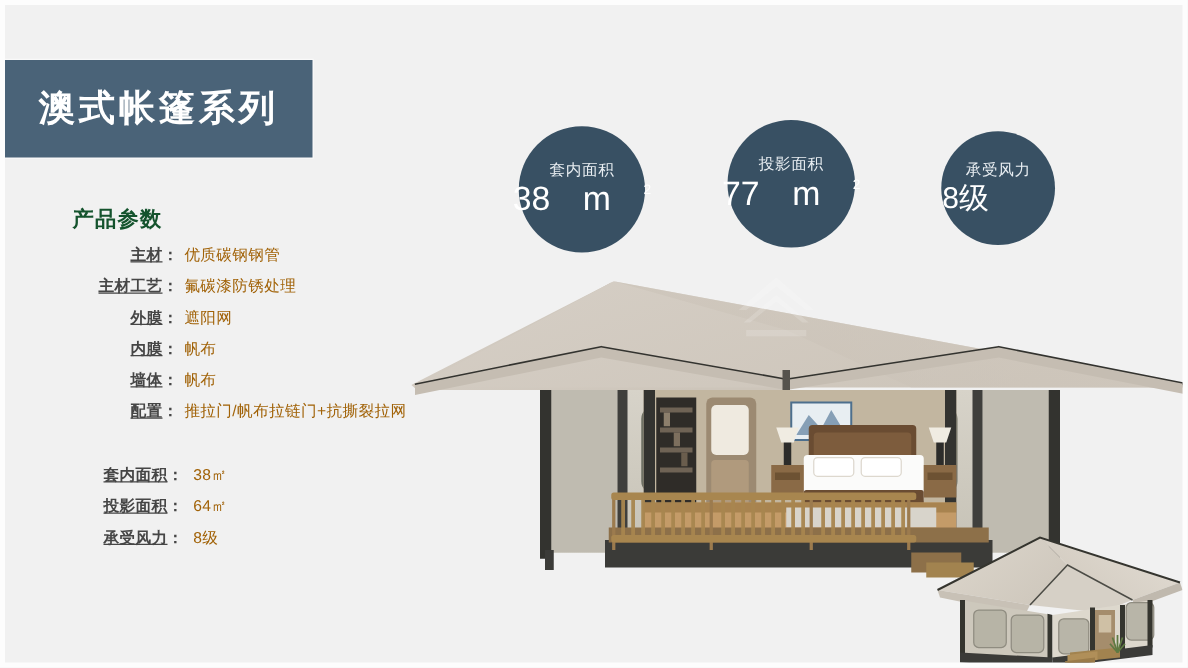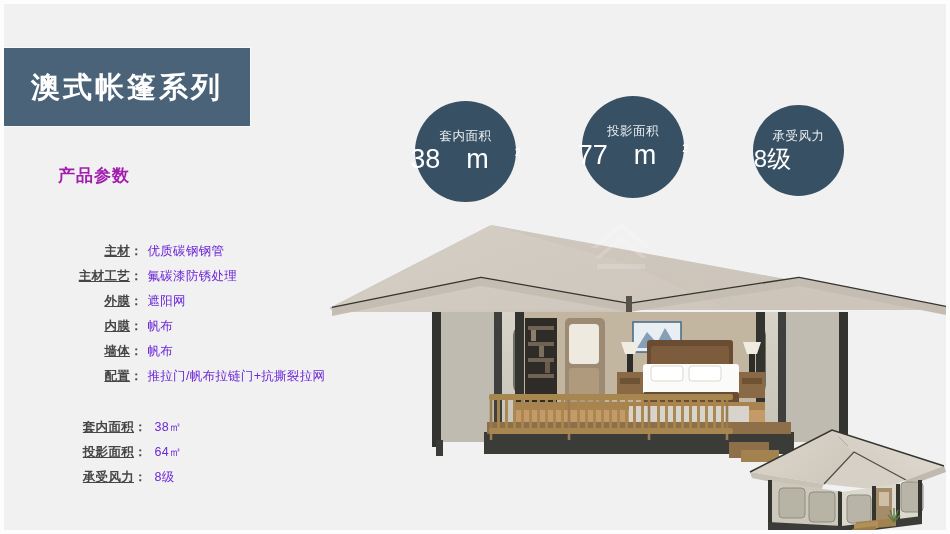--- a/index.html
+++ b/index.html
@@ -48,21 +48,21 @@
 
   
   .spec-block {
     position: absolute;
     left: 54px;
   }
   #product-params-block { top: 163px; }
   #size-params-block    { top: 368px; }
 
   .block-heading {
-    color: #a21caf;
+    color: #14532d;
     font-size: 17px;
     font-weight: bold;
     letter-spacing: 1px;
     margin: 0 0 10px 0;
     line-height: 1.1;
     white-space: nowrap;
   }
 
   .param-row {
     display: flex;
@@ -81,24 +81,23 @@
   #product-params-block .param-label { width: 72px; }
   #size-params-block    .param-label { width: 76px; }
 
   .param-colon {
     color: #464646;
     font-size: 12.5px;
     font-weight: bold;
     padding-right: 5px;
   }
   .param-value {
-    color: #6d28d9;
+    color: #a16207;
     font-size: 12.5px;
     letter-spacing: 0.3px;
-    margin-top: 47px;
   }
   #size-params-block .param-value { padding-left: 3px; }
 
   
   .stat-circle {
     position: absolute;
     border-radius: 50%;
     background: #385063;
     display: flex;
     flex-direction: column;

